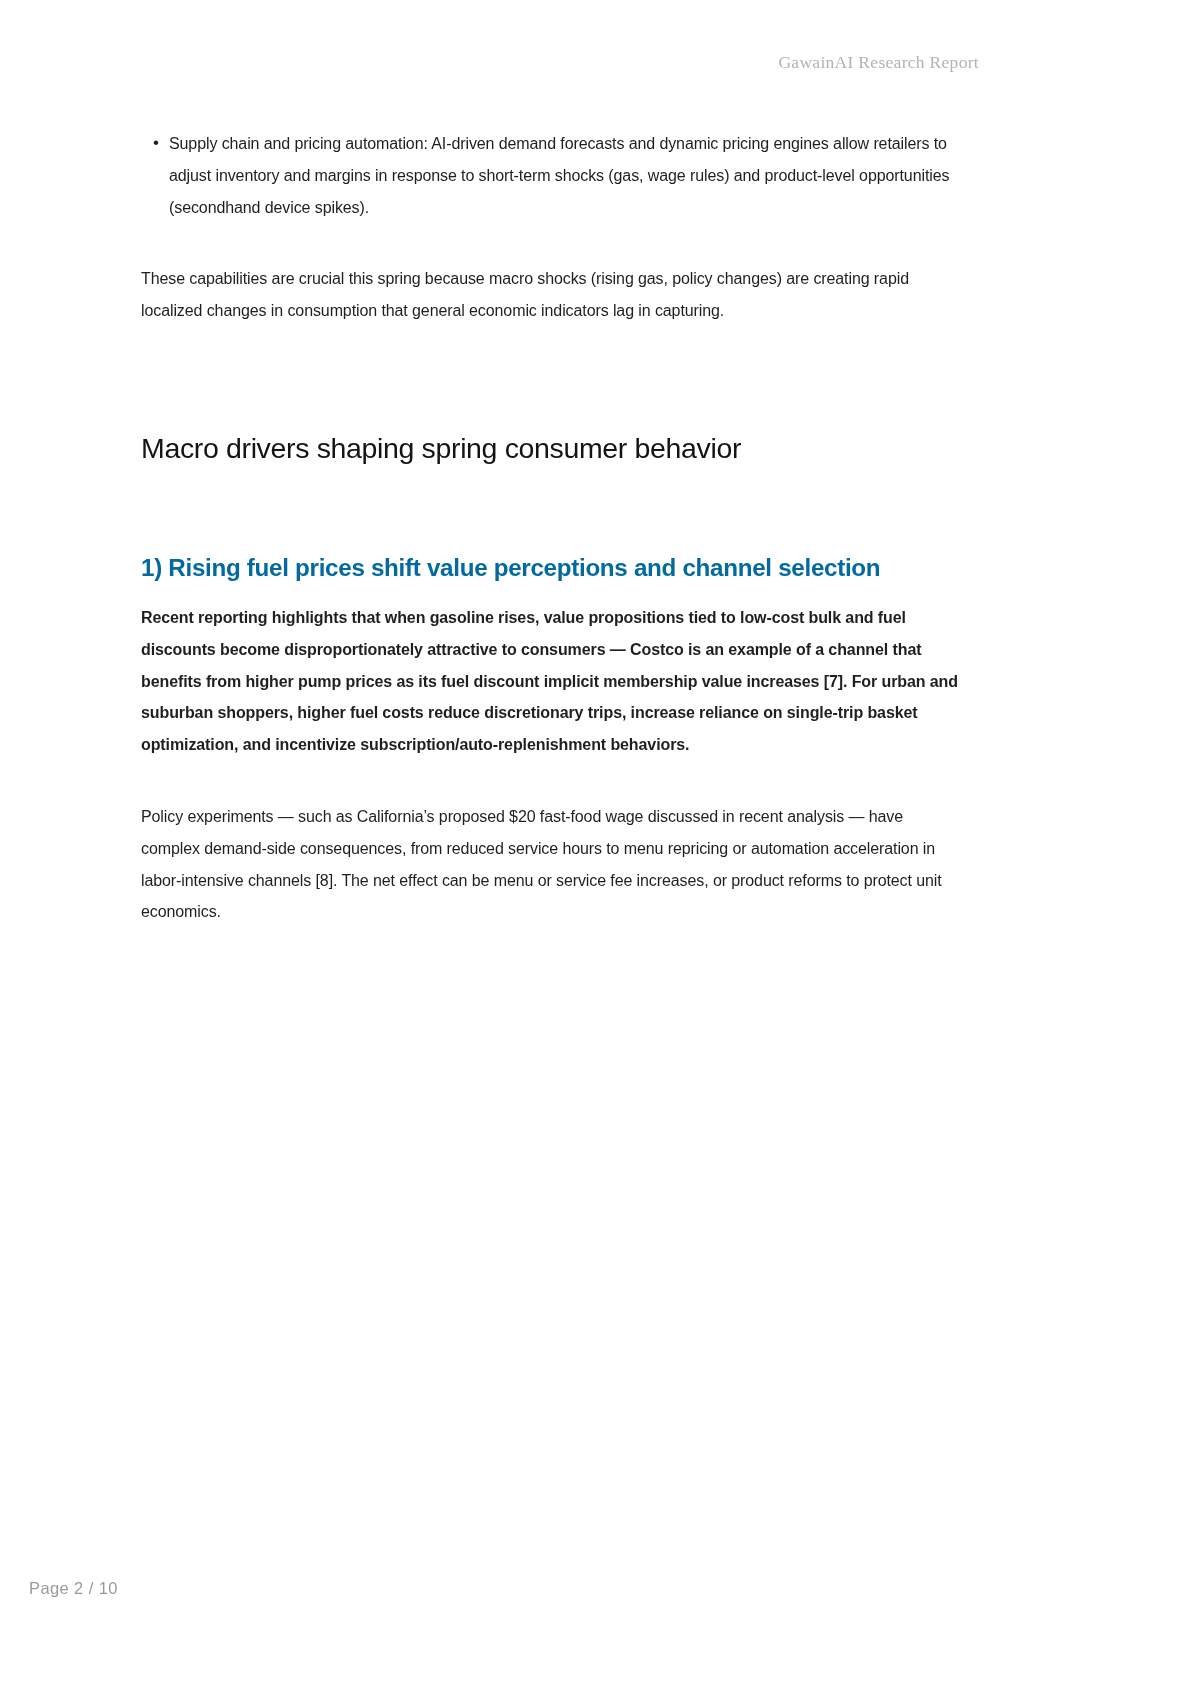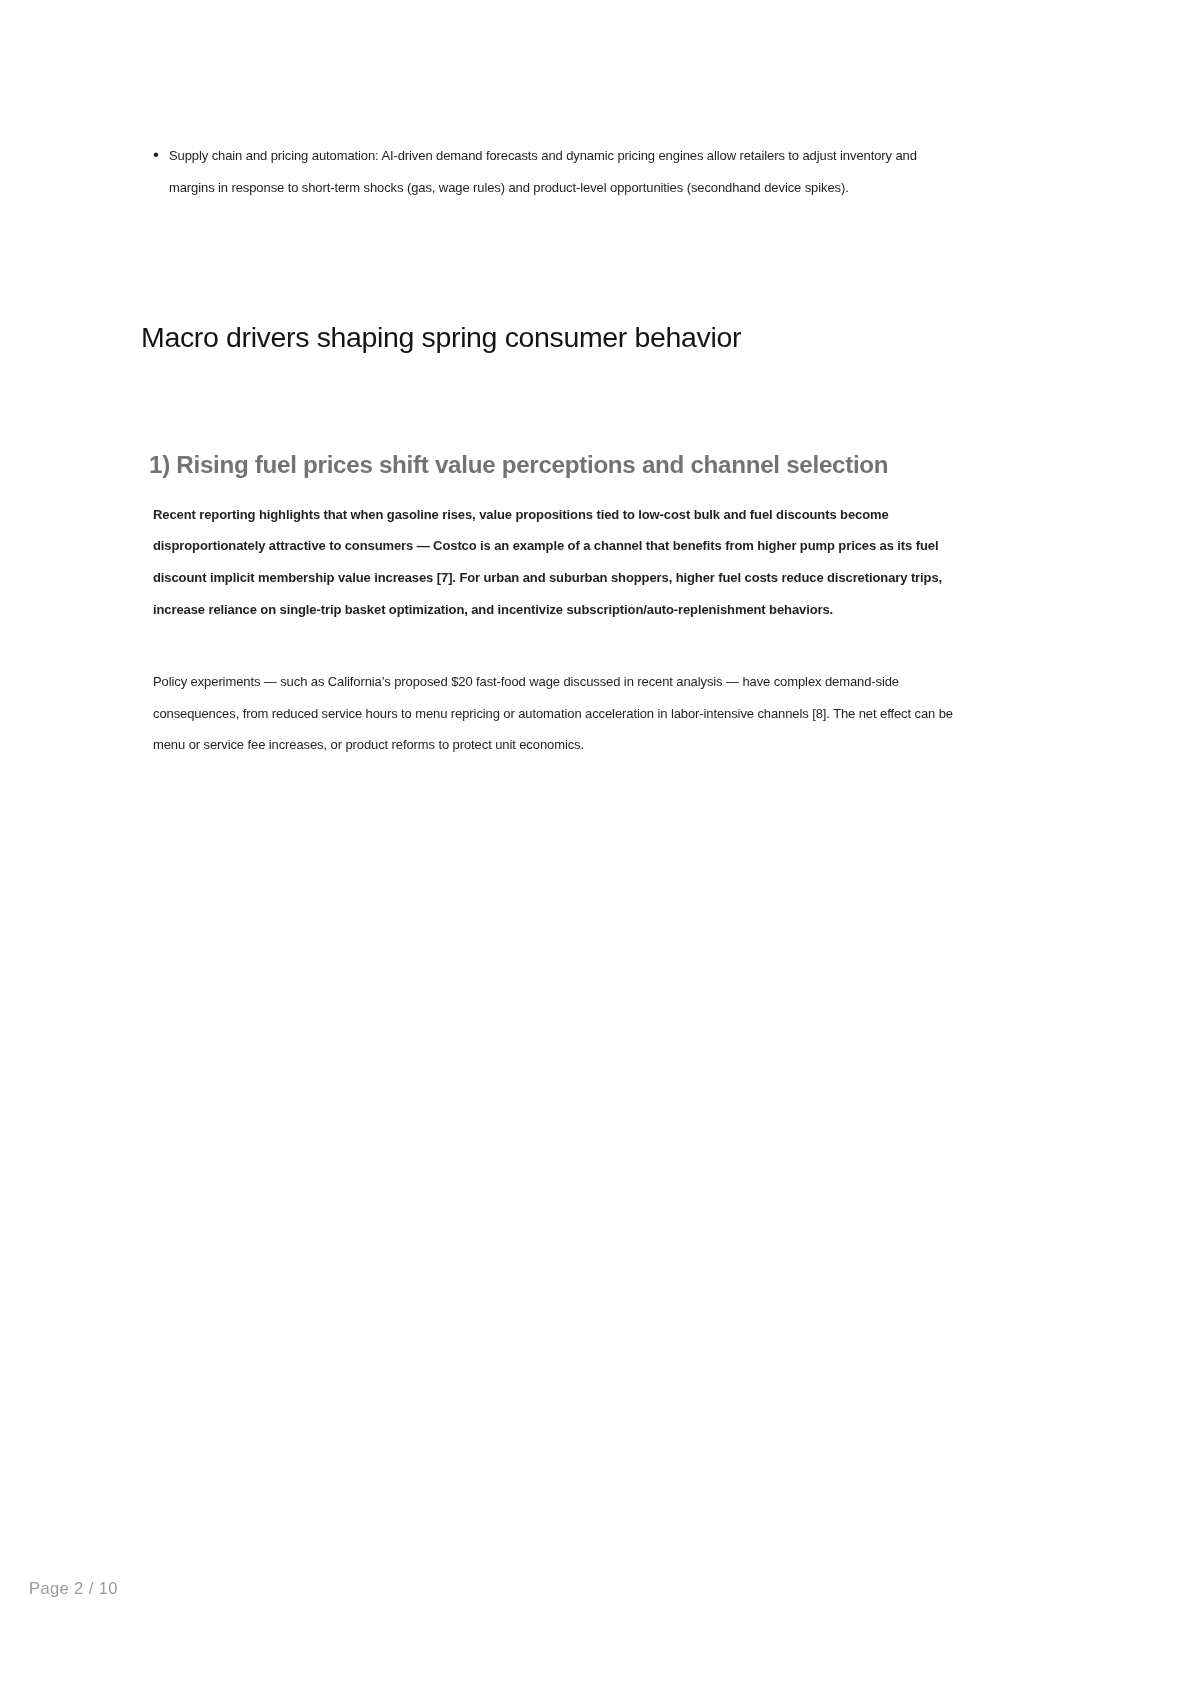--- a/index.html
+++ b/index.html
@@ -39,24 +39,24 @@
 
   
   .content {
     position: absolute;
     left: 141px;
     top: 128px;
     width: 825px;
   }
 
   p, li {
-    font-size: 13px;
+    font-size: 16px;
     line-height: 31.8px;
     color: #1f1f1f;
-    margin: 12px;
+    margin: 0;
     letter-spacing: -0.1px;
   }
 
   .bullets {
     list-style: none;
     margin: 0 0 0 0;
     padding: 0;
   }
   .bullets li {
     position: relative;
@@ -84,22 +84,22 @@
     color: #141414;
     margin: 0;
     padding-top: 103px;
   }
 
   h2.sub-title {
     font-size: 24.2px;
     line-height: 32px;
     font-weight: bold;
     letter-spacing: -0.3px;
-    color: #737373;
-    margin: 8px;
+    color: #0369a1;
+    margin: 0;
     padding-top: 86px;
   }
 
   h2.sub-title + .para {
     margin-top: 18px;
     font-weight: bold;
   }
 
   
   .page-footer {
@@ -113,27 +113,29 @@
     letter-spacing: 0.4px;
     color: #9a9a9a;
     padding-left: 29px;
   }
 </style>
 </head>
 <body>
 
 <div class="page">
 
+  <div class="running-header">GawainAI Research Report</div>
 
   <div class="content">
 
     <ul class="bullets">
       <li>Supply chain and pricing automation: AI-driven demand forecasts and dynamic pricing engines allow retailers to adjust inventory and margins in response to short-term shocks (gas, wage rules) and product-level opportunities (secondhand device spikes).</li>
     </ul>
 
+    <p class="para">These capabilities are crucial this spring because macro shocks (rising gas, policy changes) are creating rapid localized changes in consumption that general economic indicators lag in capturing.</p>
 
     <h1 class="section-title">Macro drivers shaping spring consumer behavior</h1>
 
     <h2 class="sub-title">1) Rising fuel prices shift value perceptions and channel selection</h2>
 
     <p class="para">Recent reporting highlights that when gasoline rises, value propositions tied to low-cost bulk and fuel discounts become disproportionately attractive to consumers — Costco is an example of a channel that benefits from higher pump prices as its fuel discount implicit membership value increases [7]. For urban and suburban shoppers, higher fuel costs reduce discretionary trips, increase reliance on single-trip basket optimization, and incentivize subscription/auto-replenishment behaviors.</p>
 
 
 
 

